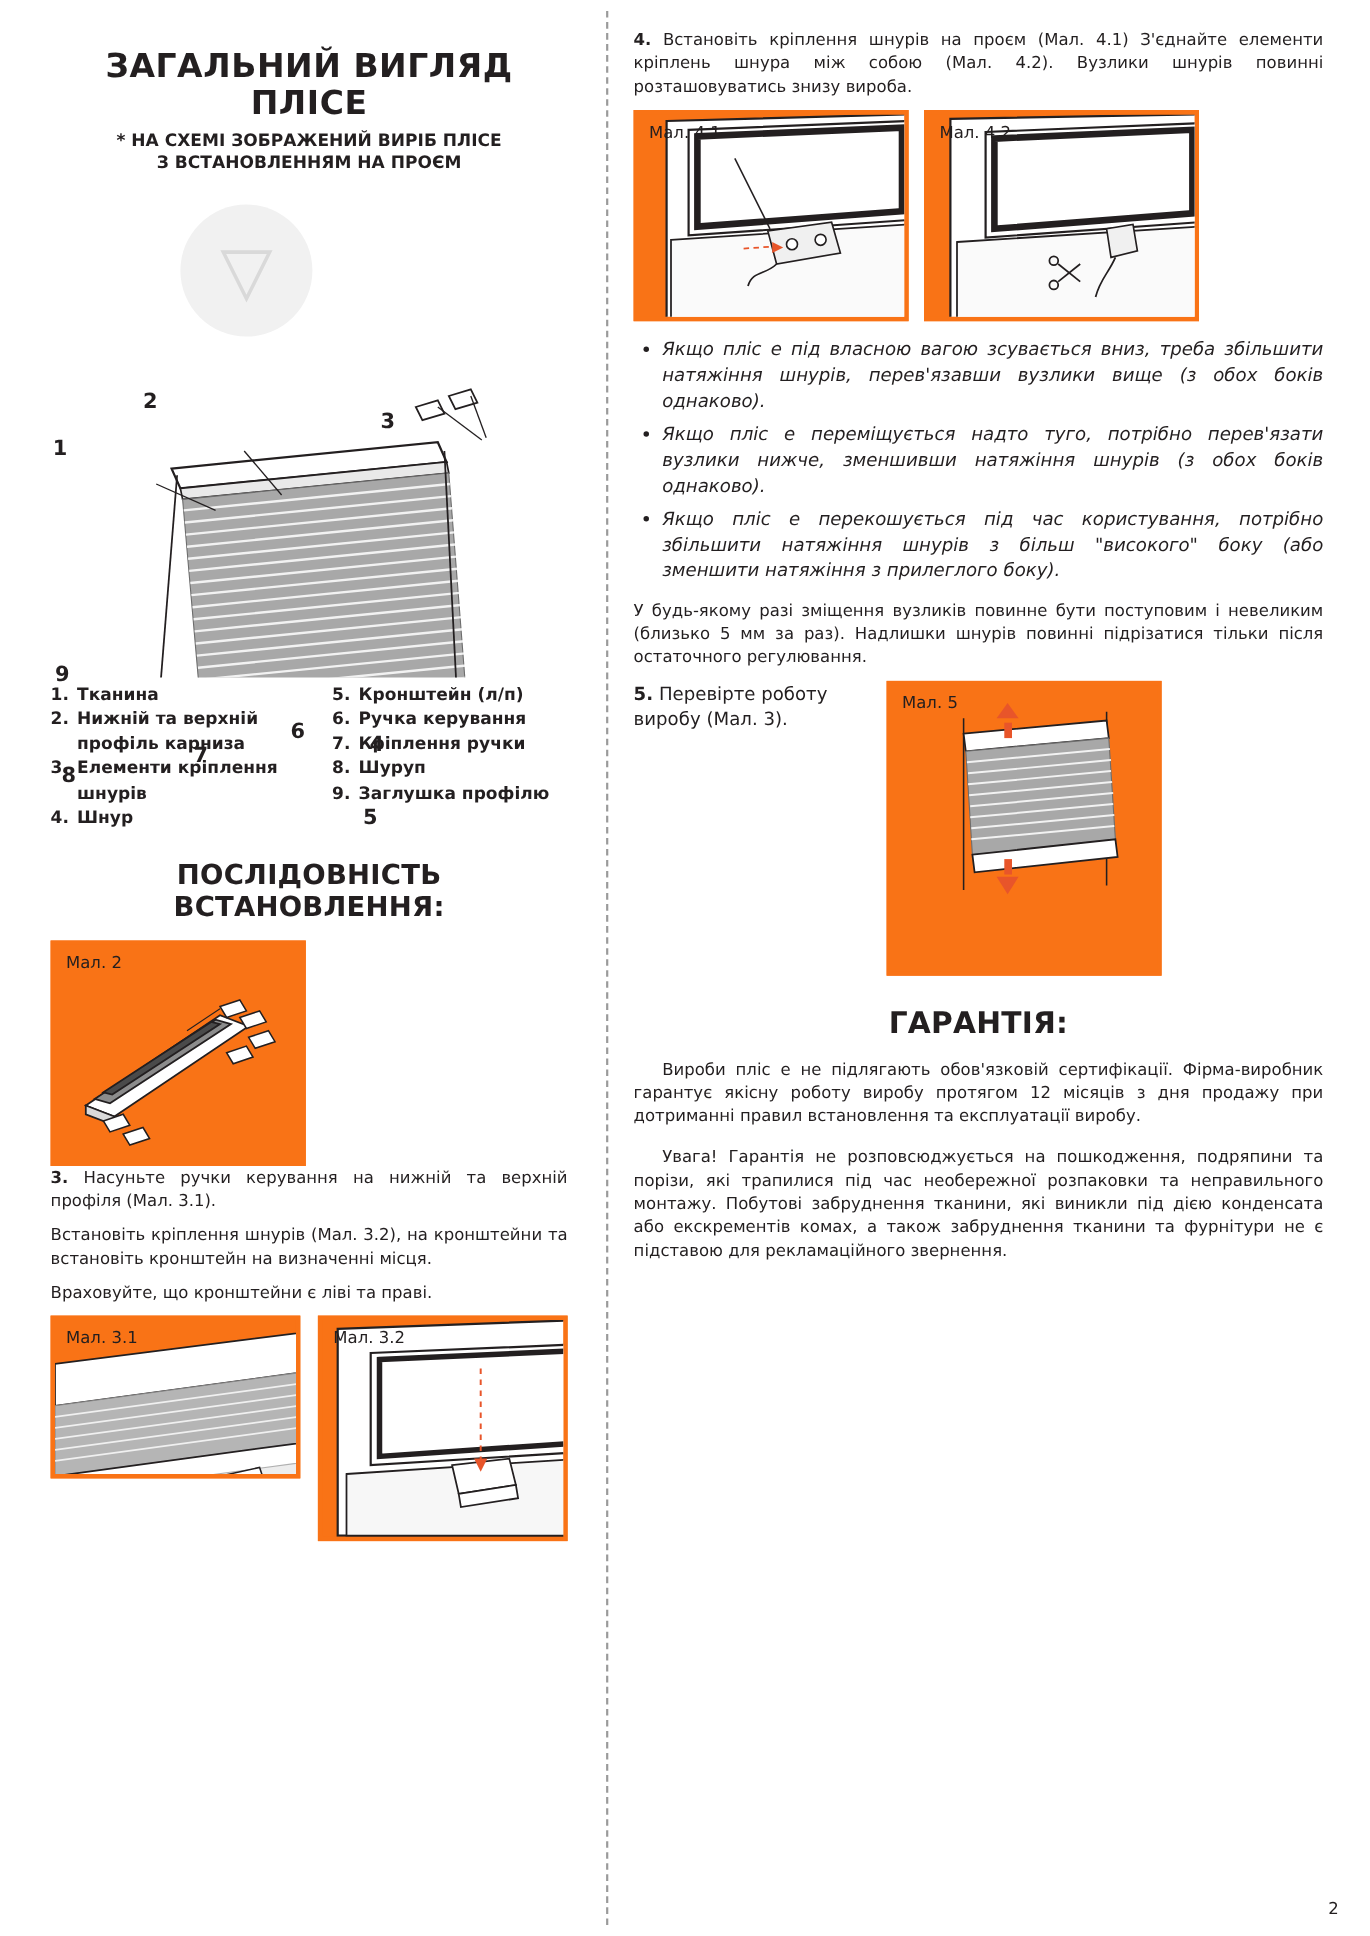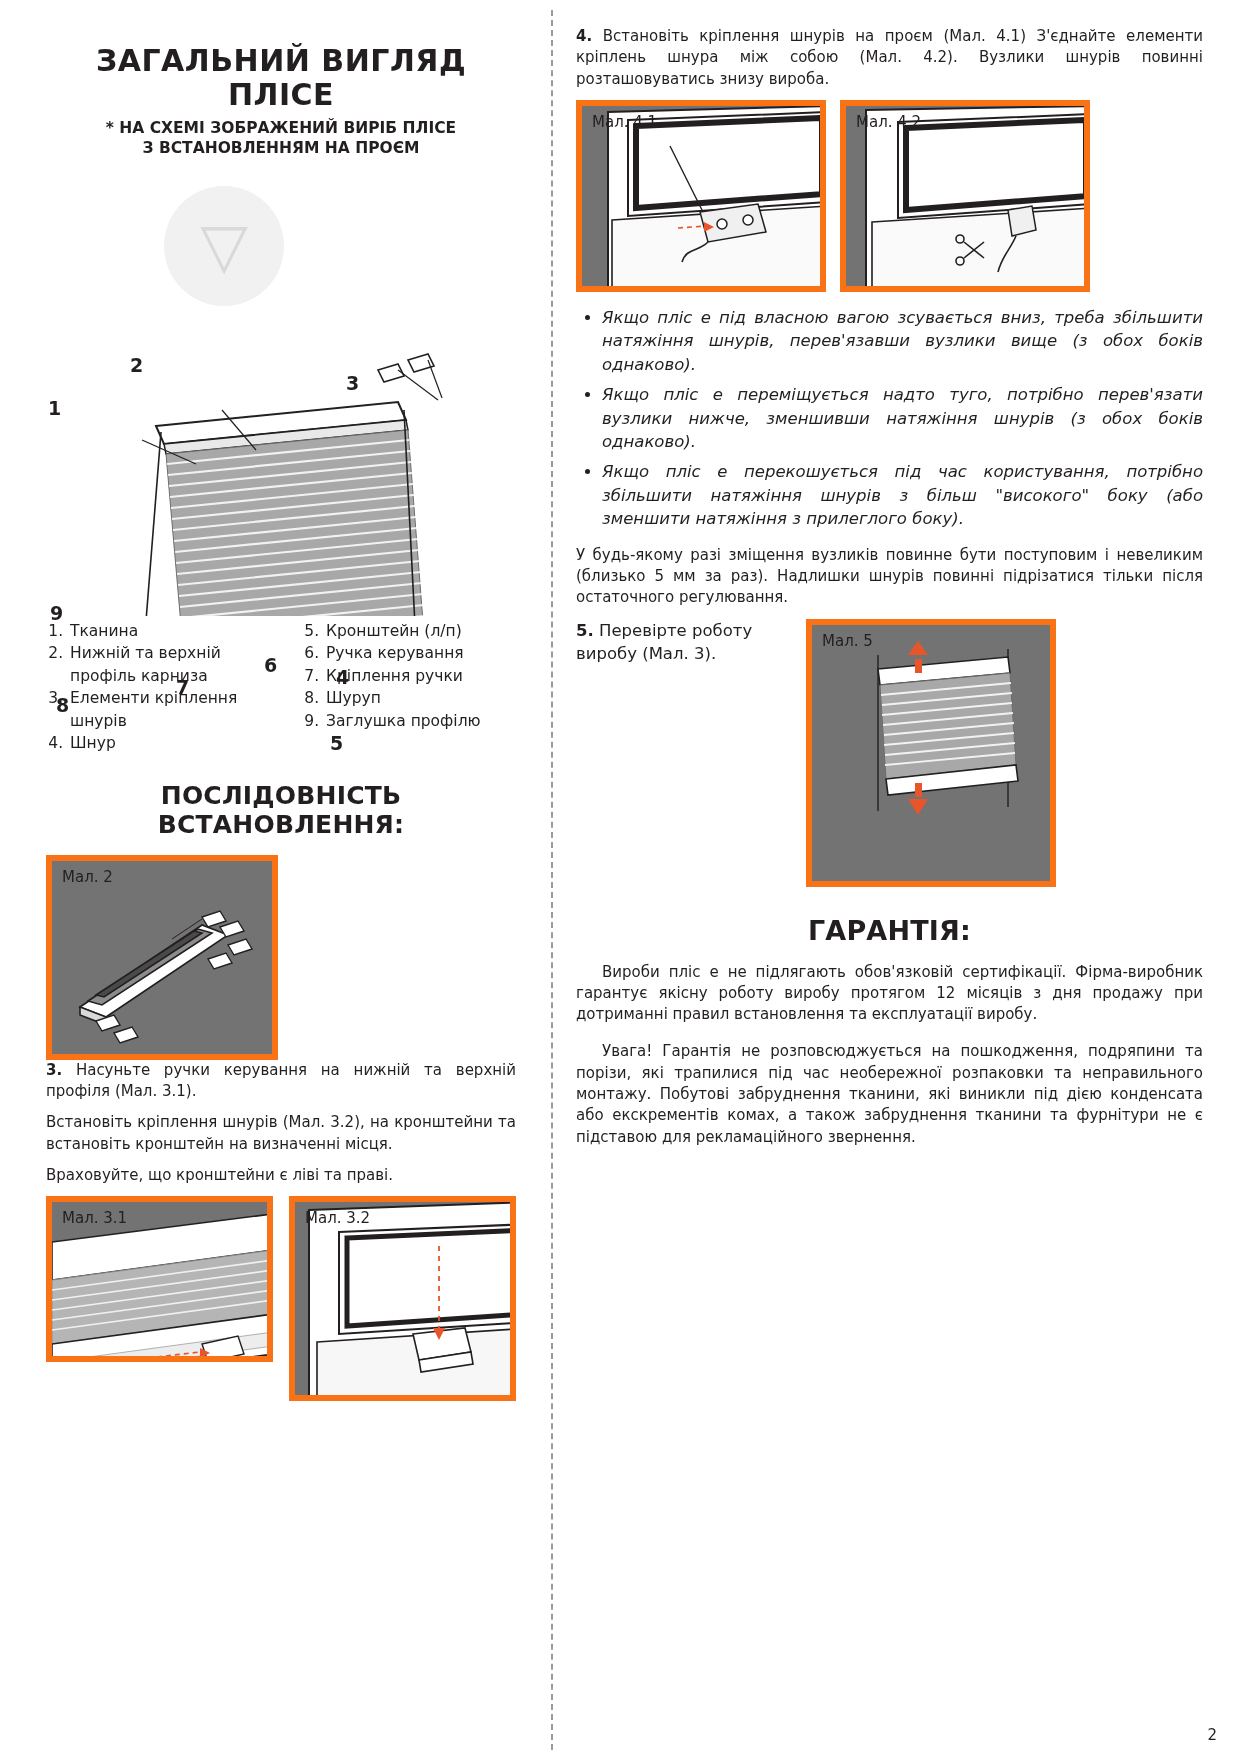--- a/index.html
+++ b/index.html
@@ -97,43 +97,44 @@
     position: absolute;
     font-size: 19px;
     font-weight: bold;
   }
   .legend {
     display: flex;
     gap: 42px;
     font-size: 15.5px;
     line-height: 1.45;
     margin-top: 4px;
+    font-weight: bold;
   }
   .legend ol {
     margin: 0;
     padding-left: 22px;
   }
   .legend li { padding-left: 2px; }
   .legend-col { width: 218px; }
 
   
   p {
     margin: 0 0 10px 0;
     font-size: 15px;
     line-height: 1.42;
     text-align: justify;
   }
   p.just-spread { text-align: justify; }
   .num { font-weight: bold; }
 
   
   .fig {
-    border: 6px solid #f97316;
+    border: 4px solid #f97316;
     position: relative;
-    background: #737373;
+    background: #f97316;
     overflow: hidden;
   }
   .fig .cap {
     position: absolute;
     left: 10px;
     top: 7px;
     font-size: 15px;
     z-index: 5;
   }
 
@@ -141,21 +142,21 @@
   .step2row {
     display: flex;
     gap: 16px;
     align-items: flex-start;
   }
   .step2text { width: 252px; font-size: 16.5px; line-height: 1.46; text-align: justify; }
   .fig2 { width: 232px; height: 205px; }
 
   
   .fig3row { display: flex; gap: 16px; margin-top: 10px; }
-  .fig31 { width: 240px; height: 166px; }
+  .fig31 { width: 240px; height: 148px; }
   .fig32 { width: 240px; height: 205px; }
 
   
   .fig4row { display: flex; gap: 14px; margin-top: 10px; }
   .fig41, .fig42 { width: 250px; height: 192px; }
 
   
   ul.bullets {
     margin: 14px 0 14px 0;
     padding-left: 26px;

